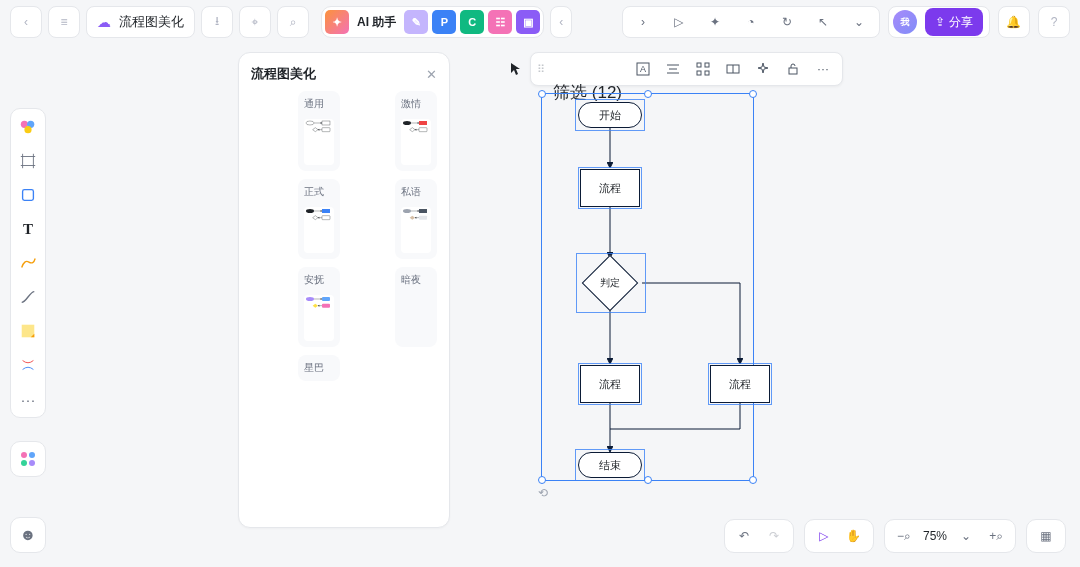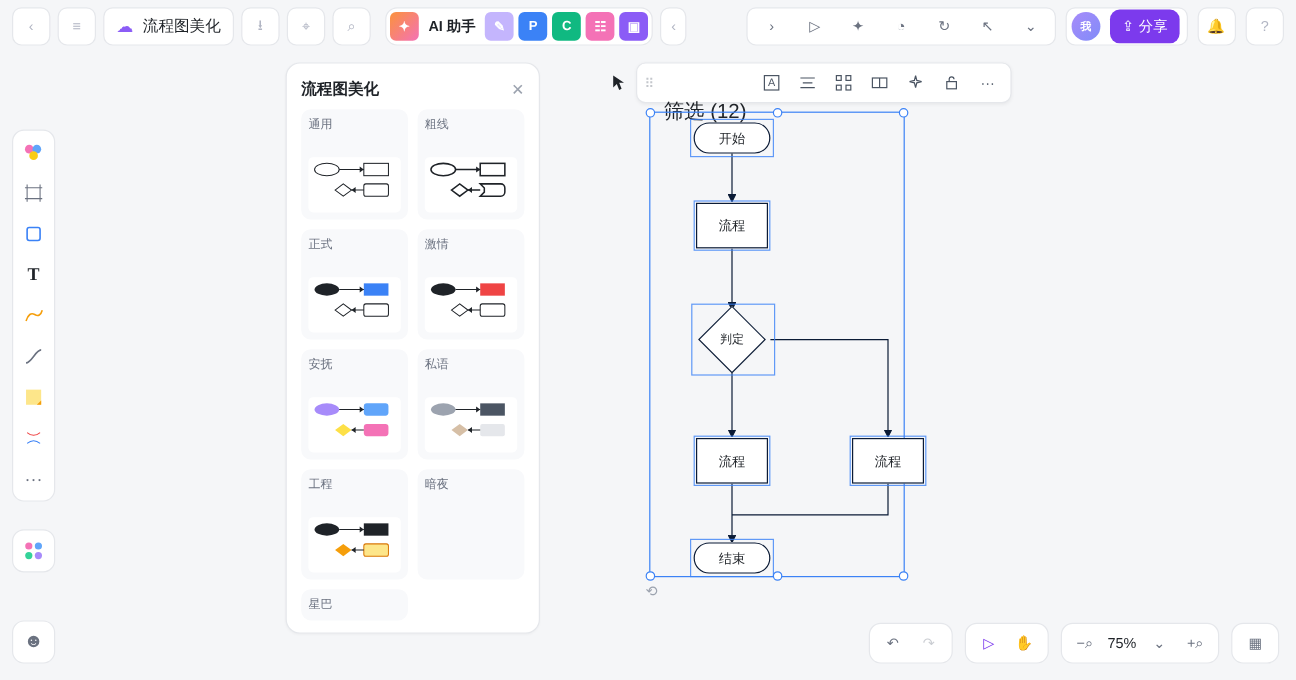--- a/index.html
+++ b/index.html
@@ -56,21 +56,21 @@
   .apps-btn{position:absolute;left:10px;bottom:90px;width:36px;height:36px;background:var(--panel);border:1px solid var(--border);border-radius:10px;display:flex;align-items:center;justify-content:center;}
 
   .bl-btn{position:absolute;left:10px;bottom:14px;width:36px;height:36px;background:var(--panel);border:1px solid var(--border);border-radius:10px;display:flex;align-items:center;justify-content:center;color:#6b7280;font-size:16px;}
 
   
   .panel{position:absolute;left:238px;top:52px;width:212px;height:476px;background:var(--panel);border:1px solid var(--border);border-radius:12px;padding:12px;overflow:hidden;box-shadow:0 1px 2px rgba(0,0,0,0.03);}
   .panel-header{display:flex;align-items:center;justify-content:space-between;margin-bottom:8px;}
   .panel-title{font-size:13px;font-weight:600;}
   .panel-close{color:#9ca3af;font-size:13px;cursor:pointer;}
   .grid{display:grid;grid-template-columns:1fr 1fr;gap:8px;}
-  .card{background:#f8f9fb;border-radius:8px;padding:6px;display:flex;flex-direction:column;gap:20px;cursor:pointer;}
+  .card{background:#f8f9fb;border-radius:8px;padding:6px;display:flex;flex-direction:column;gap:8px;cursor:pointer;margin-left:47px;}
   .card-label{font-size:10px;color:var(--muted);}
   .card-canvas{height:46px;background:#fff;border-radius:4px;position:relative;overflow:hidden;}
   .card-canvas svg{position:absolute;inset:0;}
 
   
   .float-toolbar{position:absolute;left:530px;top:52px;height:34px;background:var(--panel);border:1px solid var(--border);border-radius:8px;display:flex;align-items:center;gap:4px;padding:0 6px;font-size:12px;color:var(--text);box-shadow:0 1px 3px rgba(0,0,0,0.05);}
   .float-toolbar .fb{width:26px;height:26px;display:flex;align-items:center;justify-content:center;color:#4b5563;border-radius:5px;}
   .float-toolbar .sel-label{font-size:17px;color:var(--text);padding:0 4px;margin-top:46px;}
   .drag-handle{color:#c4c7cc;font-size:11px;letter-spacing:-2px;margin-right:2px;}
 
@@ -249,61 +249,62 @@
           <rect x="54" y="6" width="24" height="12" fill="#fff" stroke="#1f2328"></rect>
           <path d="M30 12 H54" stroke="#1f2328"></path>
             <path d="M50 9 L54 12 L50 15" fill="#1f2328"></path>
           <path d="M26 32 L34 26 L42 32 L34 38 Z" fill="#fff" stroke="#1f2328"></path>
           <rect x="54" y="26" width="24" height="12" rx="2" fill="#fff" stroke="#1f2328"></rect>
           <path d="M54 32 H42" stroke="#1f2328"></path>
             <path d="M46 29 L42 32 L46 35" fill="#1f2328"></path>
         </svg>
       </div>
     </div>
-    <div class="card">
-      <div class="card-label">粗线</div>
+
+    <div class="card">
+      <div class="card-label">激情</div>
       <div class="card-canvas">
         <svg viewBox="0 0 90 46">
-          <ellipse cx="18" cy="12" rx="12" ry="6" fill="#fff" stroke="#1f2328" stroke-width="1.5"></ellipse>
-          <rect x="54" y="6" width="24" height="12" fill="#fff" stroke="#1f2328" stroke-width="1.5"></rect>
-          <path d="M30 12 H54" stroke="#1f2328" stroke-width="1.5"></path>
+          <ellipse cx="18" cy="12" rx="12" ry="6" fill="#1f2328"></ellipse>
+          <rect x="54" y="6" width="24" height="12" fill="#ef4444"></rect>
+          <path d="M30 12 H54" stroke="#1f2328"></path>
             <path d="M50 9 L54 12 L50 15" fill="#1f2328"></path>
-          <path d="M26 32 L34 26 L42 32 L34 38 Z" fill="#fff" stroke="#1f2328" stroke-width="1.5"></path>
-          <path d="M54 26 h20 a4 4 0 0 1 4 4 v4 a4 4 0 0 1 -4 4 h-20 l4 -4 v-4 Z" fill="#fff" stroke="#1f2328" stroke-width="1.5"></path>
-          <path d="M54 32 H42" stroke="#1f2328" stroke-width="1.5"></path>
+          <path d="M26 32 L34 26 L42 32 L34 38 Z" fill="none" stroke="#1f2328"></path>
+          <rect x="54" y="26" width="24" height="12" rx="2" fill="none" stroke="#1f2328"></rect>
+          <path d="M54 32 H42" stroke="#1f2328"></path>
             <path d="M46 29 L42 32 L46 35" fill="#1f2328"></path>
         </svg>
       </div>
     </div>
-
     <div class="card">
       <div class="card-label">正式</div>
       <div class="card-canvas">
         <svg viewBox="0 0 90 46">
           <ellipse cx="18" cy="12" rx="12" ry="6" fill="#1f2328"></ellipse>
           <rect x="54" y="6" width="24" height="12" fill="#3b82f6"></rect>
           <path d="M30 12 H54" stroke="#1f2328"></path>
             <path d="M50 9 L54 12 L50 15" fill="#1f2328"></path>
           <path d="M26 32 L34 26 L42 32 L34 38 Z" fill="none" stroke="#1f2328"></path>
           <rect x="54" y="26" width="24" height="12" rx="2" fill="none" stroke="#1f2328"></rect>
           <path d="M54 32 H42" stroke="#1f2328"></path>
             <path d="M46 29 L42 32 L46 35" fill="#1f2328"></path>
         </svg>
       </div>
     </div>
-    <div class="card">
-      <div class="card-label">激情</div>
+
+    <div class="card">
+      <div class="card-label">私语</div>
       <div class="card-canvas">
         <svg viewBox="0 0 90 46">
-          <ellipse cx="18" cy="12" rx="12" ry="6" fill="#1f2328"></ellipse>
-          <rect x="54" y="6" width="24" height="12" fill="#ef4444"></rect>
+          <ellipse cx="18" cy="12" rx="12" ry="6" fill="#9ca3af"></ellipse>
+          <rect x="54" y="6" width="24" height="12" fill="#4b5563"></rect>
           <path d="M30 12 H54" stroke="#1f2328"></path>
             <path d="M50 9 L54 12 L50 15" fill="#1f2328"></path>
-          <path d="M26 32 L34 26 L42 32 L34 38 Z" fill="none" stroke="#1f2328"></path>
-          <rect x="54" y="26" width="24" height="12" rx="2" fill="none" stroke="#1f2328"></rect>
+          <path d="M26 32 L34 26 L42 32 L34 38 Z" fill="#d6bfa6"></path>
+          <rect x="54" y="26" width="24" height="12" rx="2" fill="#e5e7eb"></rect>
           <path d="M54 32 H42" stroke="#1f2328"></path>
             <path d="M46 29 L42 32 L46 35" fill="#1f2328"></path>
         </svg>
       </div>
     </div>
 
     <div class="card">
       <div class="card-label">安抚</div>
       <div class="card-canvas">
         <svg viewBox="0 0 90 46">
@@ -312,51 +313,20 @@
           <path d="M30 12 H54" stroke="#1f2328"></path>
             <path d="M50 9 L54 12 L50 15" fill="#1f2328"></path>
           <path d="M26 32 L34 26 L42 32 L34 38 Z" fill="#fde047"></path>
           <rect x="54" y="26" width="24" height="12" rx="3" fill="#f472b6"></rect>
           <path d="M54 32 H42" stroke="#1f2328"></path>
             <path d="M46 29 L42 32 L46 35" fill="#1f2328"></path>
         </svg>
       </div>
     </div>
 
-    <div class="card">
-      <div class="card-label">私语</div>
-      <div class="card-canvas">
-        <svg viewBox="0 0 90 46">
-          <ellipse cx="18" cy="12" rx="12" ry="6" fill="#9ca3af"></ellipse>
-          <rect x="54" y="6" width="24" height="12" fill="#4b5563"></rect>
-          <path d="M30 12 H54" stroke="#1f2328"></path>
-            <path d="M50 9 L54 12 L50 15" fill="#1f2328"></path>
-          <path d="M26 32 L34 26 L42 32 L34 38 Z" fill="#d6bfa6"></path>
-          <rect x="54" y="26" width="24" height="12" rx="2" fill="#e5e7eb"></rect>
-          <path d="M54 32 H42" stroke="#1f2328"></path>
-            <path d="M46 29 L42 32 L46 35" fill="#1f2328"></path>
-        </svg>
-      </div>
-    </div>
-
-    <div class="card">
-      <div class="card-label">工程</div>
-      <div class="card-canvas">
-        <svg viewBox="0 0 90 46">
-          <ellipse cx="18" cy="12" rx="12" ry="6" fill="#1f2328"></ellipse>
-          <rect x="54" y="6" width="24" height="12" fill="#1f2328"></rect>
-          <path d="M30 12 H54" stroke="#1f2328"></path>
-            <path d="M50 9 L54 12 L50 15" fill="#1f2328"></path>
-          <path d="M26 32 L34 26 L42 32 L34 38 Z" fill="#f59e0b"></path>
-          <rect x="54" y="26" width="24" height="12" rx="2" fill="#fde68a" stroke="#d97706"></rect>
-          <path d="M54 32 H42" stroke="#1f2328"></path>
-            <path d="M46 29 L42 32 L46 35" fill="#1f2328"></path>
-        </svg>
-      </div>
-    </div>
 
     <div class="card">
       <div class="card-label">暗夜</div>
 
     </div>
     <div class="card">
       <div class="card-label">星巴</div>
 
     </div>
   </div>

